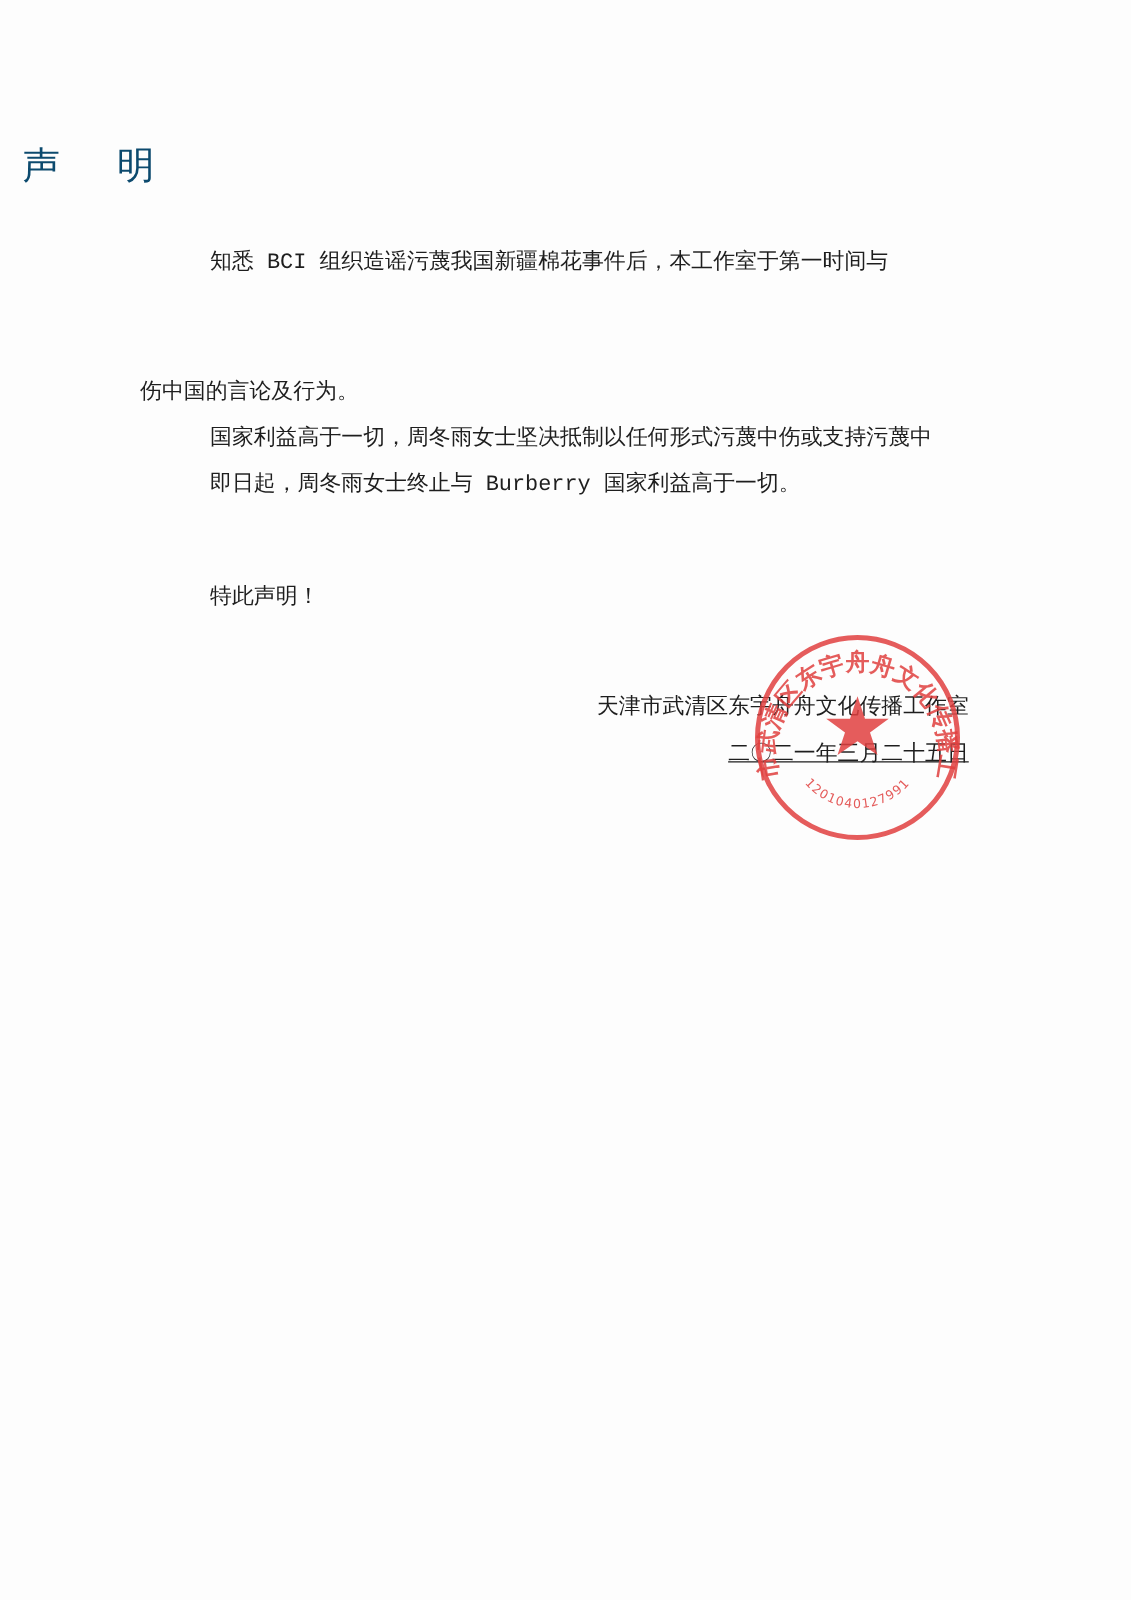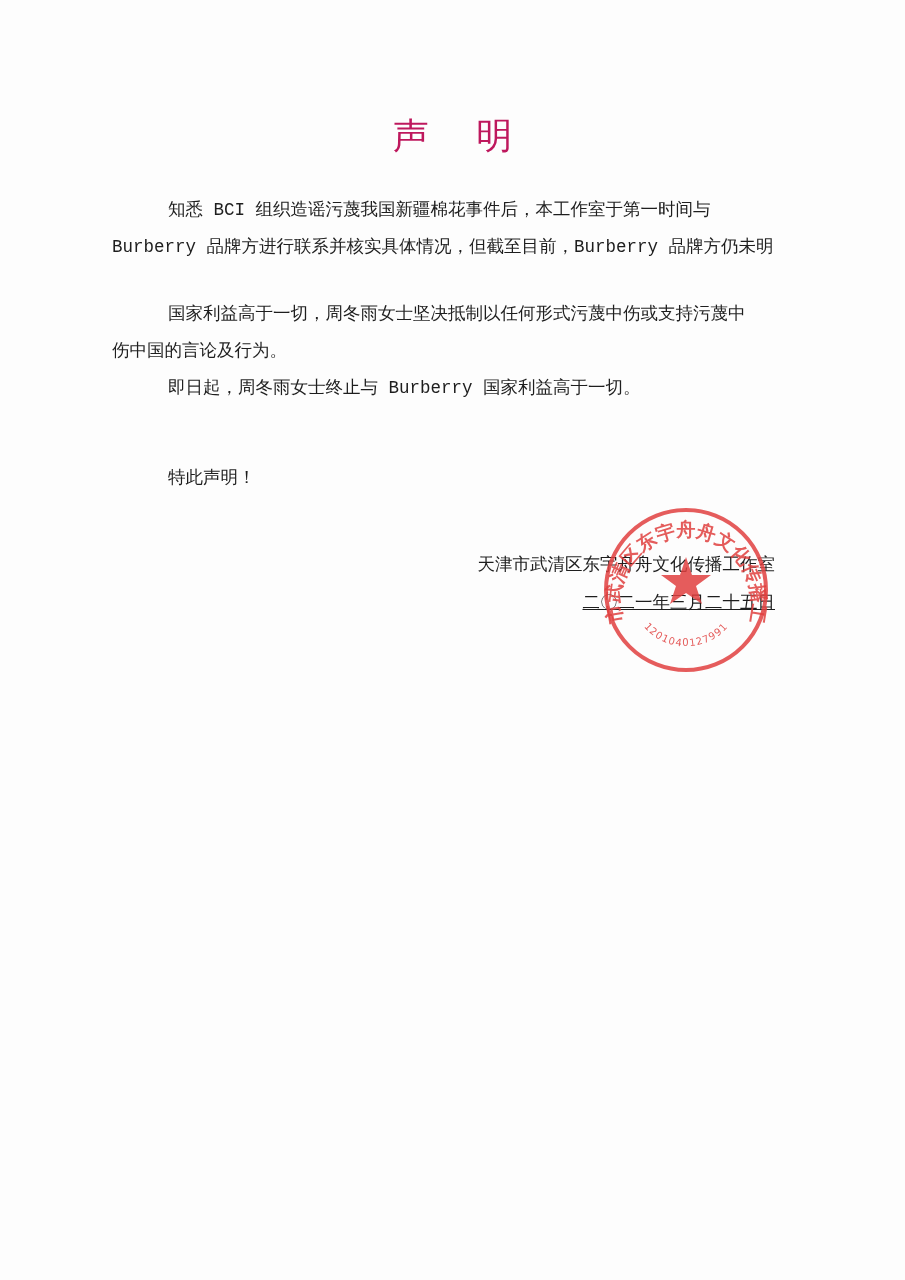--- a/index.html
+++ b/index.html
@@ -1,48 +1,47 @@
 <!DOCTYPE html>
 <html><head>
 <meta charset="utf-8">
 <style>
   html, body { margin:0; padding:0; }
   body {
     width:905px; height:1280px; background:#fdfdfd; position:relative; overflow:hidden;
     font-family: "DejaVu Serif", "Liberation Serif", serif; color:#1e1e1e;
   }
   .title {
-    position:absolute; top:112px; left:0; width:905px; text-align:center;
-    font-size:36px; letter-spacing:18px; text-indent:18px; color:#be185d;
+    position:absolute; top:112px; left:0; width:905px; text-align:left;
+    font-size:30px; letter-spacing:18px; text-indent:18px; color:#0c4a6e;
   }
   .para {
     position:absolute; left:112px; width:660px; font-size:17.5px; line-height:37px;
     text-align:justify;
     font-family:Liberation Mono, monospace;
   }
   .para .ln { display:block; white-space:nowrap; }
   .indent { padding-left:56px; }
   .sig {
     position:absolute; right:130px; font-size:17.5px; text-align:right; white-space:nowrap;
   }
   .seal { position:absolute; left:596px; top:505px; width:180px; height:170px; }
 </style>
 </head>
 <body>
 
 <div class="title">声 明</div>
 
 <div class="para" style="top:192px;">
   <span class="ln indent">知悉  BCI 组织造谣污蔑我国新疆棉花事件后，本工作室于第一时间与</span>
-  <span class="ln">Burberry 品牌方进行联系并核实具体情况，但截至目前，Burberry 品牌方仍未明</span>
 </div>
 
 <div class="para" style="top:296px;">
+  <span class="ln">伤中国的言论及行为。</span>
   <span class="ln indent">国家利益高于一切，周冬雨女士坚决抵制以任何形式污蔑中伤或支持污蔑中</span>
-  <span class="ln">伤中国的言论及行为。</span>
 </div>
 
 <div class="para" style="top:370px;">
   <span class="ln indent">即日起，周冬雨女士终止与  Burberry  国家利益高于一切。</span>
 </div>
 
 <div class="para" style="top:460px;">
   <span class="ln indent">特此声明！</span>
 </div>
 

